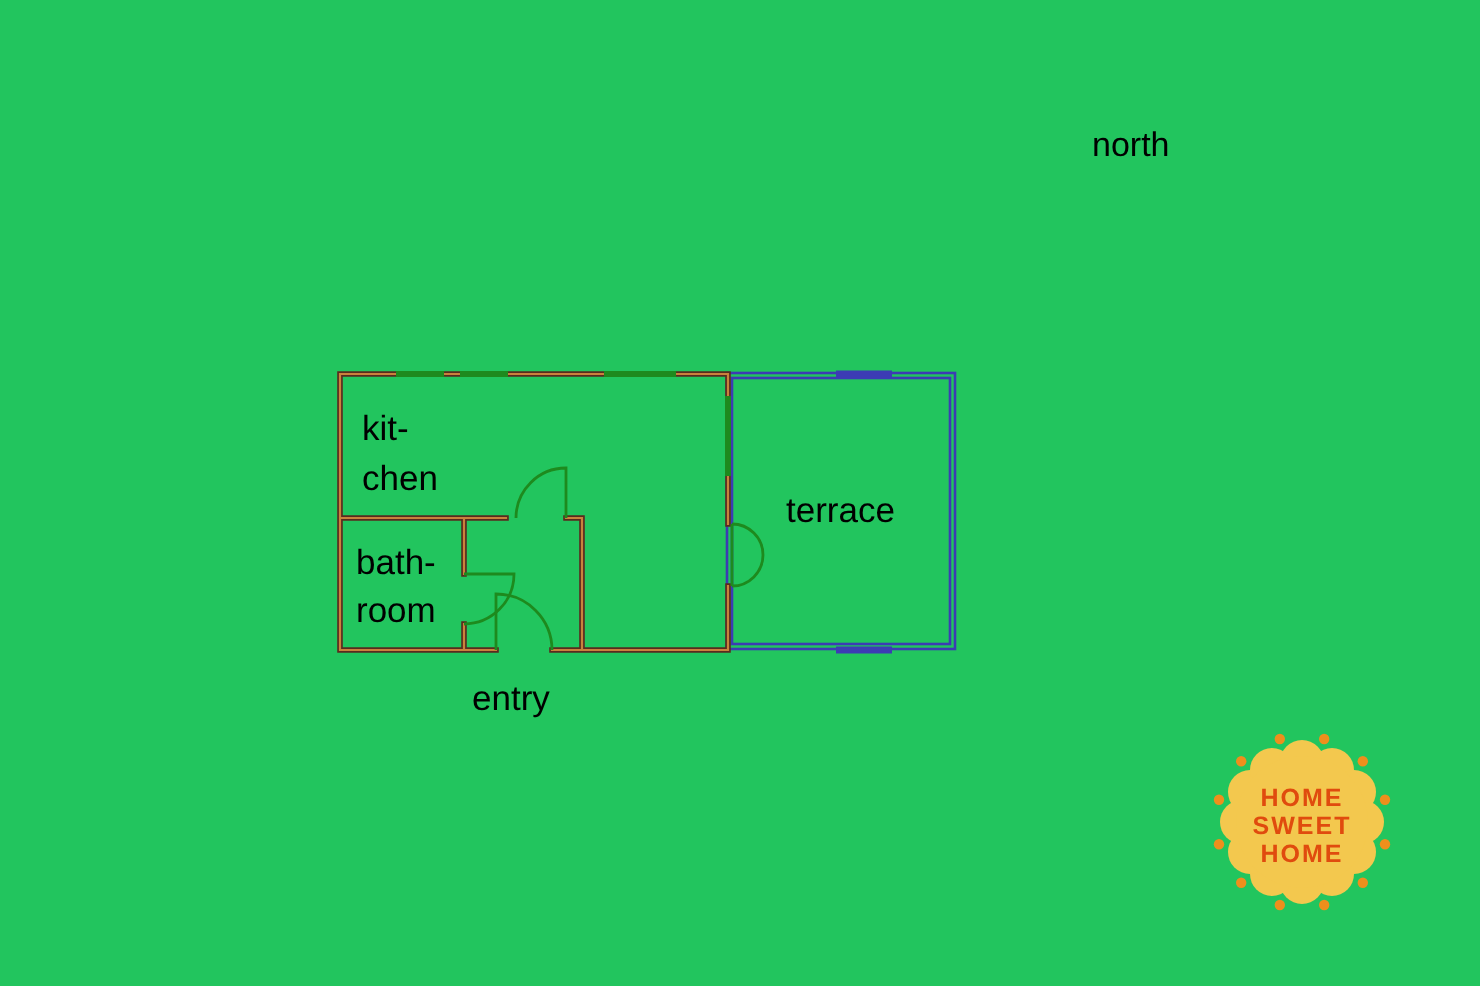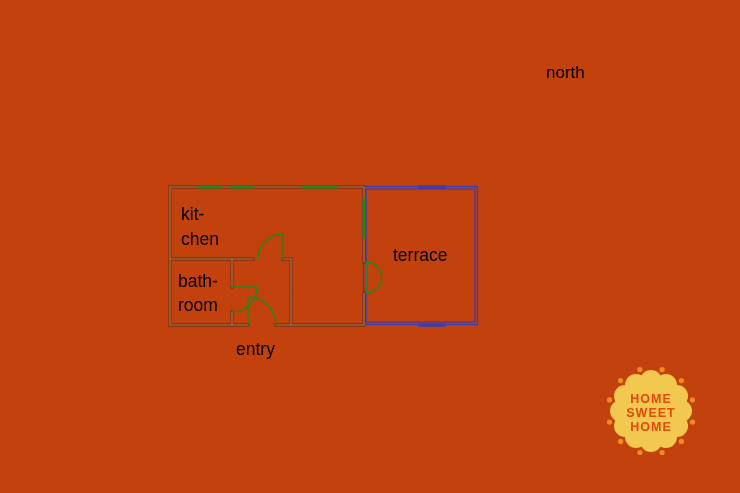--- a/index.html
+++ b/index.html
@@ -1,19 +1,19 @@
 <!DOCTYPE html>
 <html><head>
 <meta charset="utf-8">
 <style>
   html,body { margin:0; padding:0; background:#ffffff; }
   .stage {
     position:relative;
     width:740px; height:493px;
-    background:#c2410c;
+    background:#22c55e;
     overflow:hidden;
     font-family:"Liberation Sans", sans-serif;
   }
   svg { position:absolute; left:0; top:0; }
   text { font-family:"Liberation Sans", sans-serif; }
   .room-label { font-size:17.5px; }
   .north-label { font-size:17px; }
   .logo-text  { font-weight:bold; font-size:12.5px; letter-spacing:1px; text-anchor:middle; }
 </style>
 </head>

